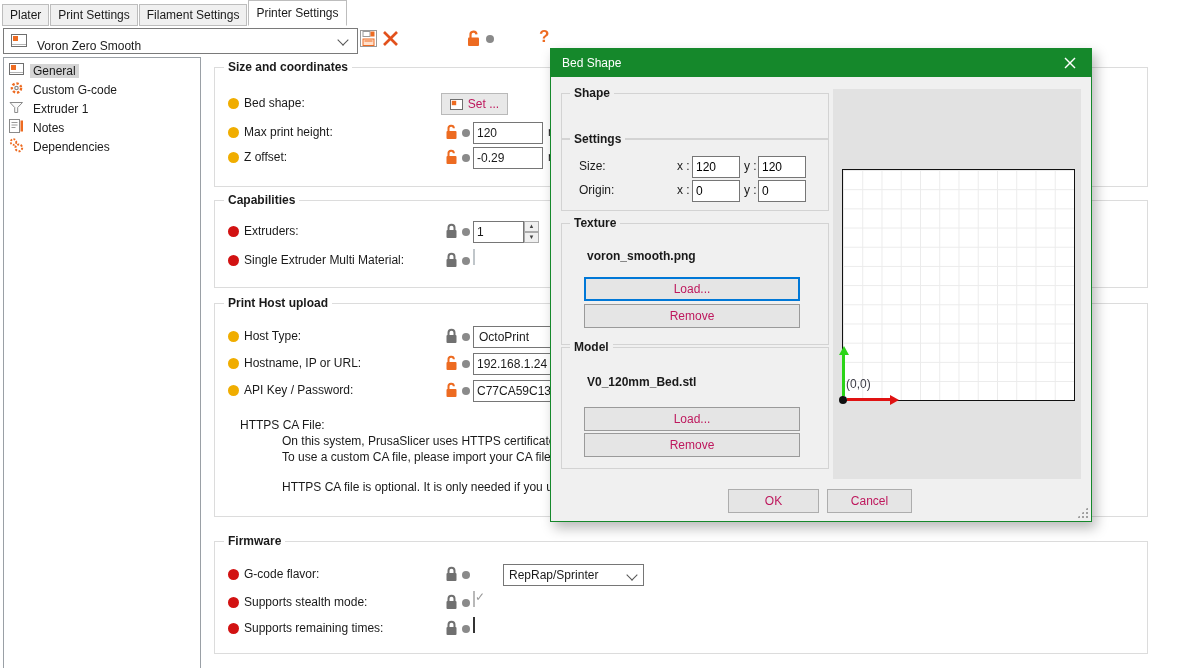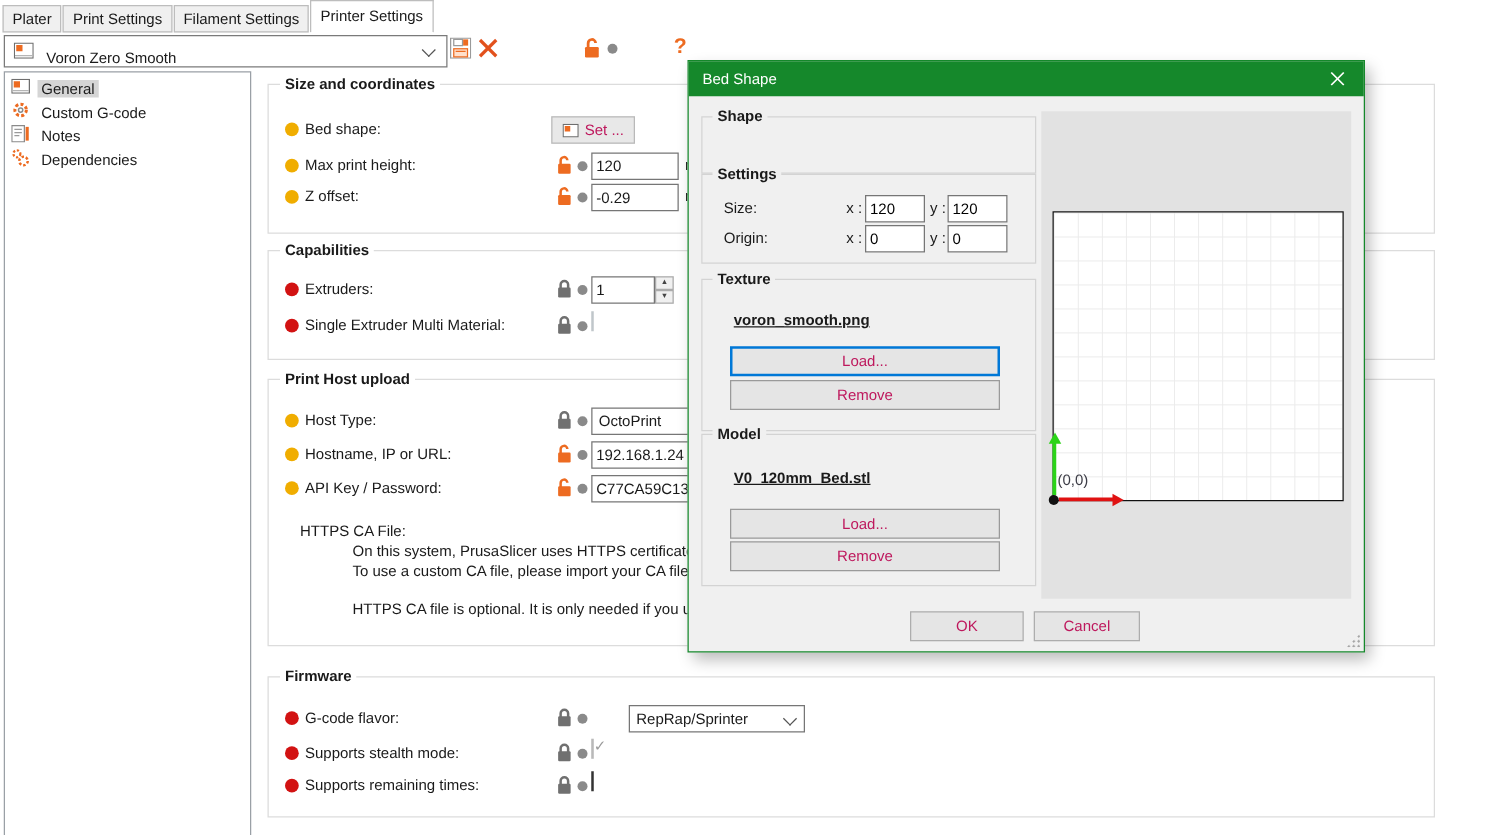--- a/index.html
+++ b/index.html
@@ -62,21 +62,21 @@
   .dialog{position:absolute;left:550px;top:48px;width:542px;height:474px;background:#f0f0f0;
           border:1px solid #15882b;box-sizing:border-box;box-shadow:4px 6px 12px rgba(0,0,0,0.28);z-index:100;}
   .dlg-title{position:absolute;left:0;top:0;right:0;height:28px;background:#15882b;color:#fff;
              display:flex;align-items:center;padding-left:11px;box-sizing:border-box;}
   .dlg-close{position:absolute;right:0;top:0;width:42px;height:28px;display:flex;align-items:center;
              justify-content:center;cursor:pointer;}
   .dgroup{position:absolute;border:1px solid #d3d3d3;}
   .dgroup>.gtitle{position:absolute;top:-8px;left:8px;background:#f0f0f0;padding:0 4px;font-weight:bold;}
   .xyinput{width:40px;height:18px;border:1px solid #767676;font:12px "Liberation Sans",sans-serif;
            padding:1px 3px;background:#fff;}
-  .fname{font-weight:bold;white-space:nowrap;text-decoration:underline;}
+  .fname{font-weight:bold;white-space:nowrap;}
   .loadbtn{left:33px;width:216px;height:24px;position:absolute;}
   .focusblue{border:2px solid #0078d7;}
   .preview{position:absolute;left:282px;top:40px;width:248px;height:390px;background:#e2e2e2;}
   .bed{position:absolute;left:9px;top:80px;width:231px;height:230px;background:#fff;border:1px solid #111;
        background-image:linear-gradient(#ebebeb 1px,transparent 1px),
                         linear-gradient(90deg,#ebebeb 1px,transparent 1px);
        background-size:19.25px 19.2px;}
   .origin-dot{position:absolute;left:-4px;bottom:-4px;width:8px;height:8px;border-radius:50%;background:#111;}
   .axis-y{position:absolute;left:-1px;bottom:4px;width:3px;height:42px;background:#2bd418;}
   .axis-y::after{content:"";position:absolute;left:-3.5px;top:-8px;border-left:5px solid transparent;
@@ -150,20 +150,28 @@
       <span>
         <svg width="15" height="14">
             <circle cx="7.5" cy="7" r="4.6" fill="none" stroke="#ed6b21" stroke-width="2.4" stroke-dasharray="2.4 1.8"></circle>
           <circle cx="7.5" cy="7" r="1.7" fill="none" stroke="#8a8a8a" stroke-width="1.2"></circle>
           </svg>
       </span>
       <span class="lbl">Custom G-code</span>
     </div>
     <div class="side-item">
       <span>
+        <svg width="15" height="13">
+            <path d="M1 1.5 h12.5 l-4.8 5 v5 h-3 v-5 Z" fill="#fafafa" stroke="#8a8a8a"></path>
+          </svg>
+      </span>
+      <span class="lbl">Extruder 1</span>
+    </div>
+    <div class="side-item">
+      <span>
         <svg width="15" height="14">
             <rect x="0.5" y="0.5" width="10" height="13" fill="#fff" stroke="#8a8a8a"></rect>
           <line x1="2.5" y1="3.5" x2="8.5" y2="3.5" stroke="#9a9a9a"></line>
           <line x1="2.5" y1="6" x2="8.5" y2="6" stroke="#9a9a9a"></line>
           <line x1="2.5" y1="8.5" x2="6.5" y2="8.5" stroke="#9a9a9a"></line>
           <rect x="11.5" y="1.5" width="2.5" height="11" fill="#ed6b21"></rect>
           </svg>
       </span>
       <span class="lbl">Notes</span>
     </div>

